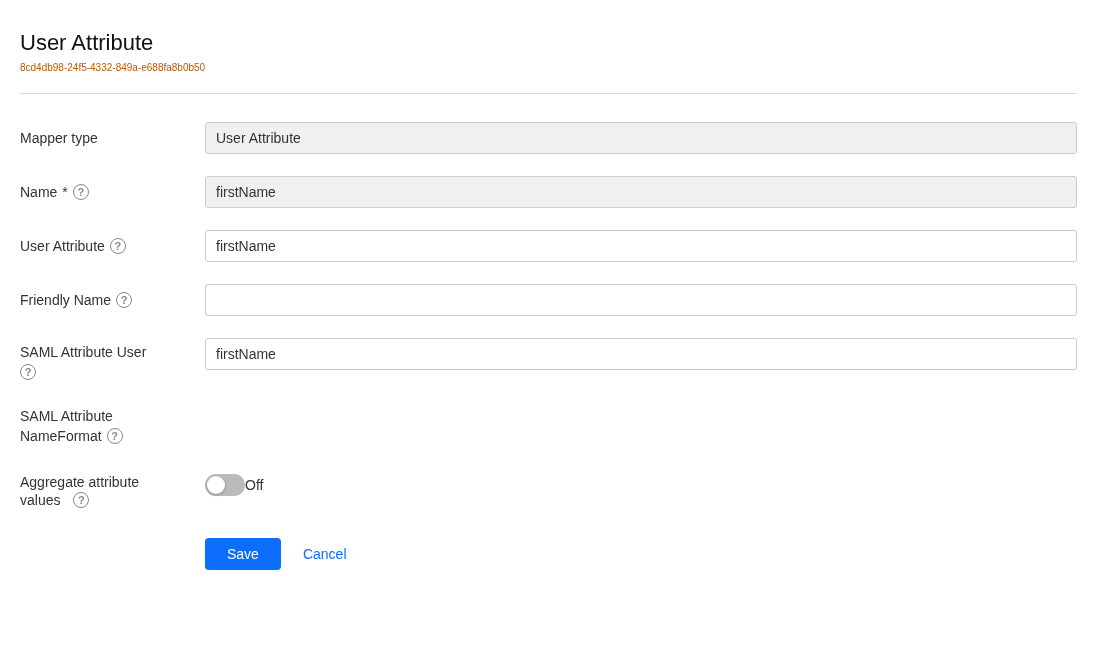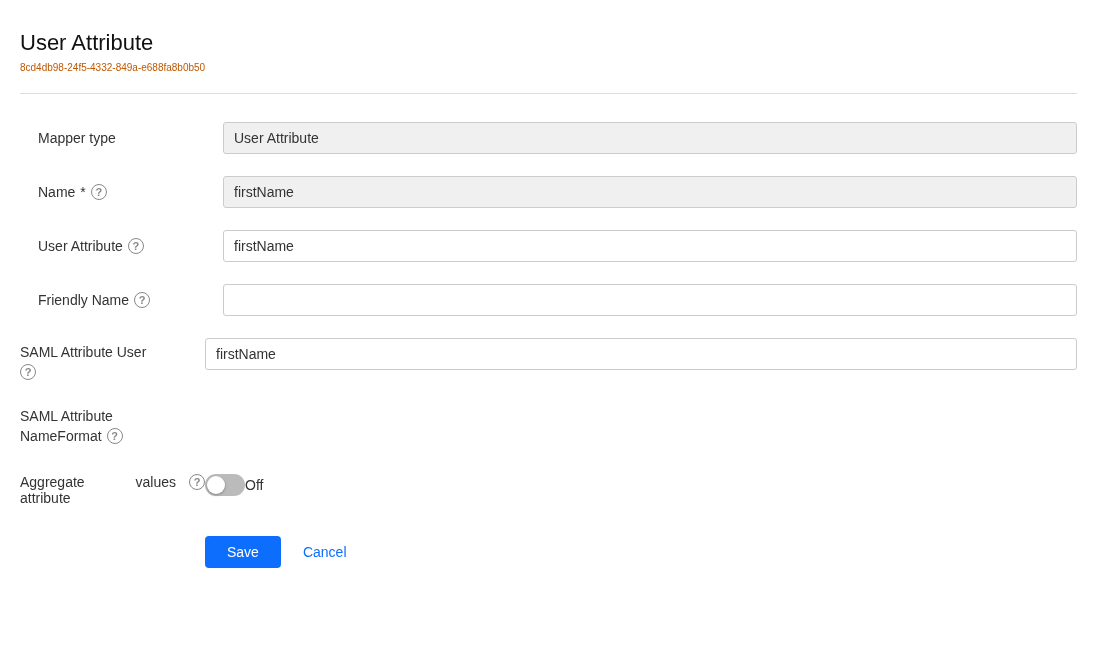--- a/index.html
+++ b/index.html
@@ -41,21 +41,20 @@
     .form-label {
       width: 185px;
       min-width: 185px;
       padding-top: 8px;
       font-size: 14px;
       color: #333;
       display: flex;
       align-items: flex-end;
       gap: 5px;
       flex-wrap: wrap;
-      margin-left: 18px;
     }
     .form-label .required {
       color: #333;
     }
     .help-icon {
       display: inline-flex;
       align-items: center;
       justify-content: center;
       width: 16px;
       height: 16px;
@@ -112,21 +111,21 @@
       margin-bottom: 22px;
     }
     .toggle-label {
       width: 185px;
       min-width: 185px;
       padding-top: 8px;
       font-size: 14px;
       color: #333;
       display: flex;
       align-items: flex-start;
-      flex-direction: row;
+      flex-direction: column;
       gap: 2px;
     }
     .toggle-label-top {
       display: flex;
       align-items: center;
       gap: 0;
       flex-wrap: wrap;
     }
     .toggle-label-bottom {
       display: flex;

